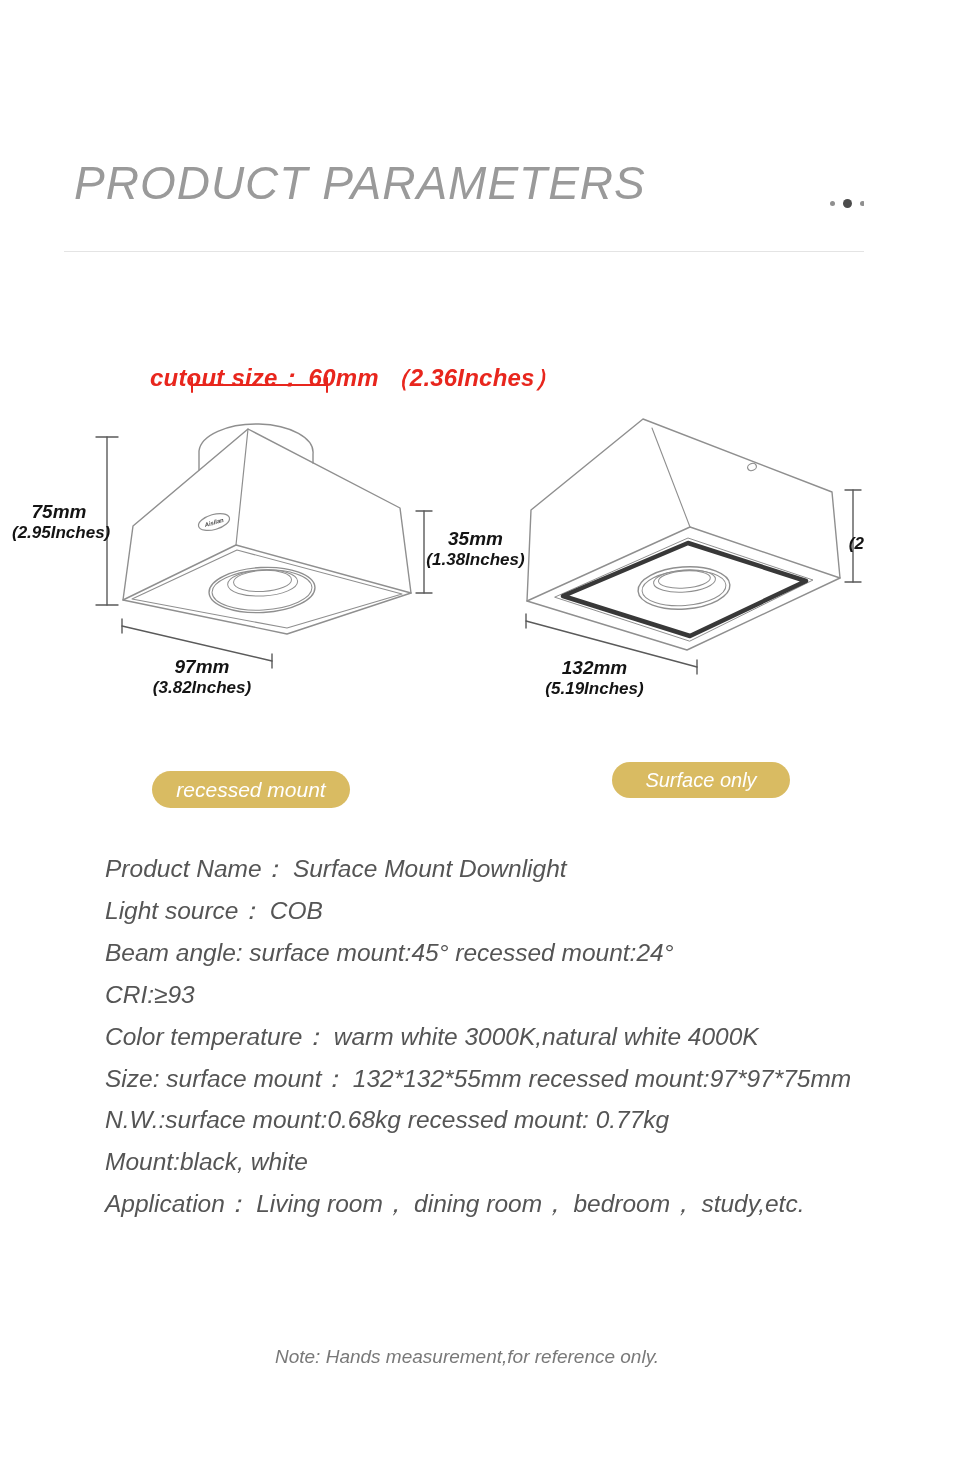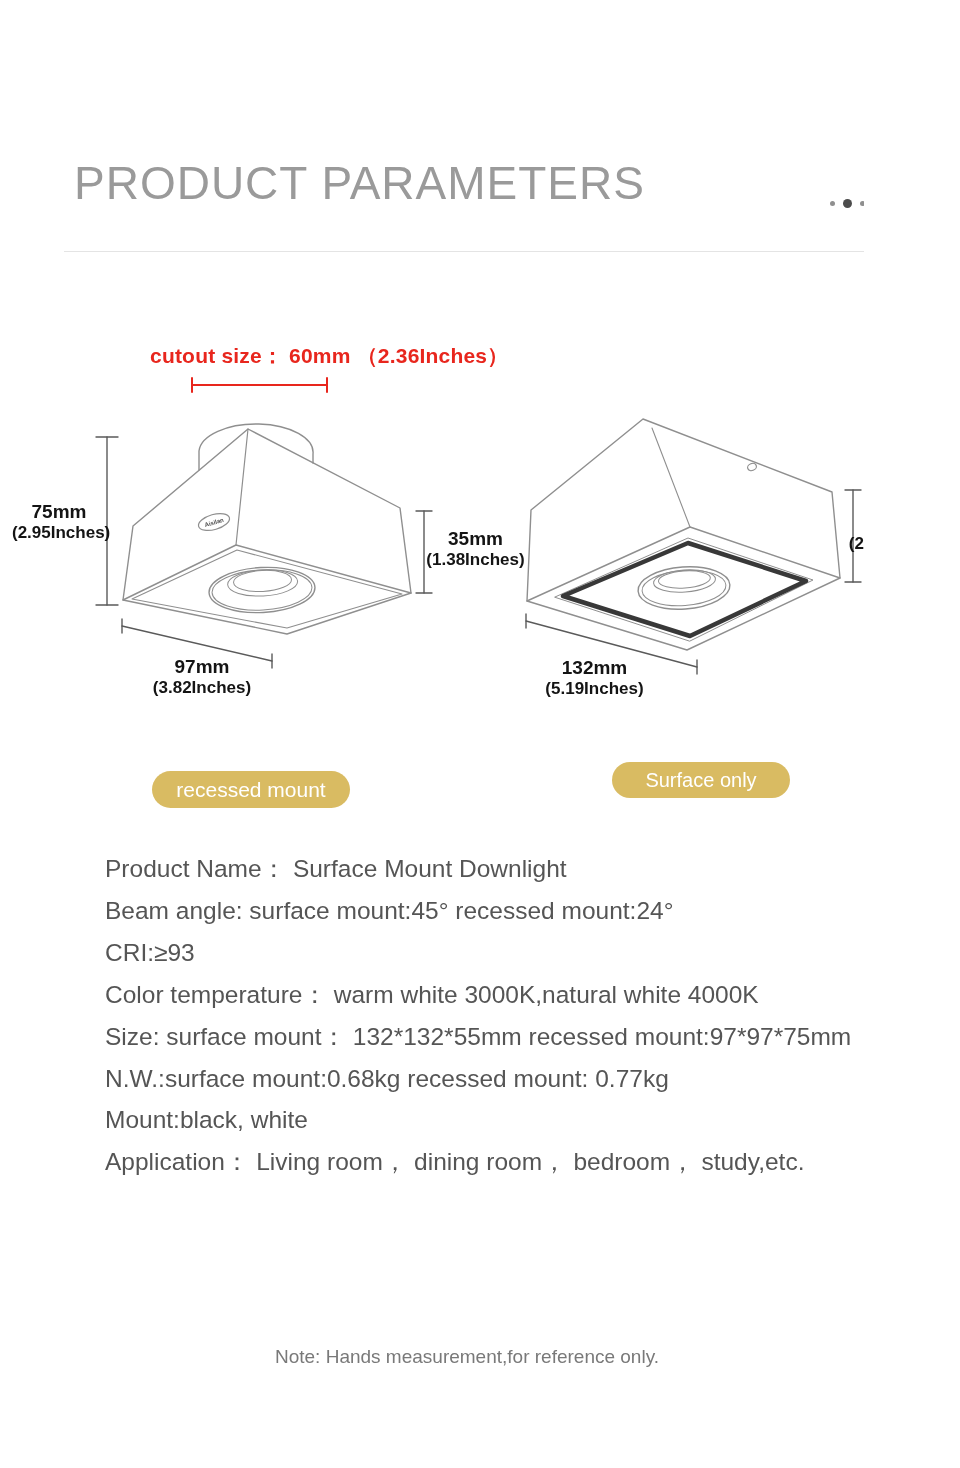--- a/index.html
+++ b/index.html
@@ -1,36 +1,36 @@
 <!DOCTYPE html>
 <html style="--gold: #d9bb62; --red: #e8261d;"><head>
 <meta charset="utf-8">
 <style>
   * { margin:0; padding:0; box-sizing:border-box; }
   html,body { background:#fff; }
   .page {
     position:relative; width:864px; height:1468px; background:#ffffff;
-    font-family:"Liberation Sans", sans-serif; overflow:hidden;
+    font-family:"Liberation Sans", sans-serif; overflow:hidden;font-style:italic;
   }
   .abs { position:absolute; }
 
   .title {
     left:74px; top:156px; font-size:46px; font-weight:300;
     color:#9a9a9a; letter-spacing:1px; white-space:nowrap;
   }
   .dots { left:830px; top:196px; display:flex; align-items:center; gap:8px; height:14px; }
   .dot-s { width:5px; height:5px; border-radius:50%; background:#8f8f8f; }
   .dot-l { width:9px; height:9px; border-radius:50%; background:#4c4c4c; }
 
   .divider { left:64px; top:251px; width:832px; height:1px; background:#e4e4e4; }
 
   svg.lineart { left:0; top:0; }
 
   .cutout-label {
-    left:150px; top:342px; color:var(--red,#e8261d); font-size:21px;
+    left:150px; top:362px; color:var(--red,#e8261d); font-size:24px;
     font-weight:700; white-space:nowrap; letter-spacing:0.2px;
   }
 
   .dim { text-align:center; color:#141414; font-weight:700; line-height:1.18; white-space:nowrap; }
   .dim .mm { font-size:19px; }
   .dim .inch { font-size:17px; }
   .dim-75  { left:0px;   top:501px; width:106px;padding-left:12px; }
   .dim-35  { left:418px; top:528px; width:115px; }
   .dim-55  { left:835px; top:512px; width:112px;text-align:right; }
   .dim-97  { left:142px; top:656px; width:120px; }
@@ -162,20 +162,21 @@
   <div class="abs dim dim-132">
     <div class="mm">132mm</div>
     <div class="inch">(5.19Inches)</div>
   </div>
 
   <div class="abs pill pill-recessed">recessed mount</div>
   <div class="abs pill pill-surface">Surface only</div>
 
   <div class="abs specs">
     <div class="spec-line">Product Name： Surface Mount Downlight</div>
+    <div class="spec-line">Light source： COB</div>
     <div class="spec-line">Beam angle: surface mount:45° recessed mount:24°</div>
     <div class="spec-line">CRI:≥93</div>
     <div class="spec-line">Color temperature： warm white 3000K,natural white 4000K</div>
     <div class="spec-line">Size: surface mount： 132*132*55mm  recessed mount:97*97*75mm</div>
     <div class="spec-line">N.W.:surface mount:0.68kg  recessed mount: 0.77kg</div>
     <div class="spec-line">Mount:black, white</div>
     <div class="spec-line">Application： Living room， dining room， bedroom， study,etc.</div>
   </div>
 
   <div class="abs note">Note: Hands measurement,for reference only.</div>

